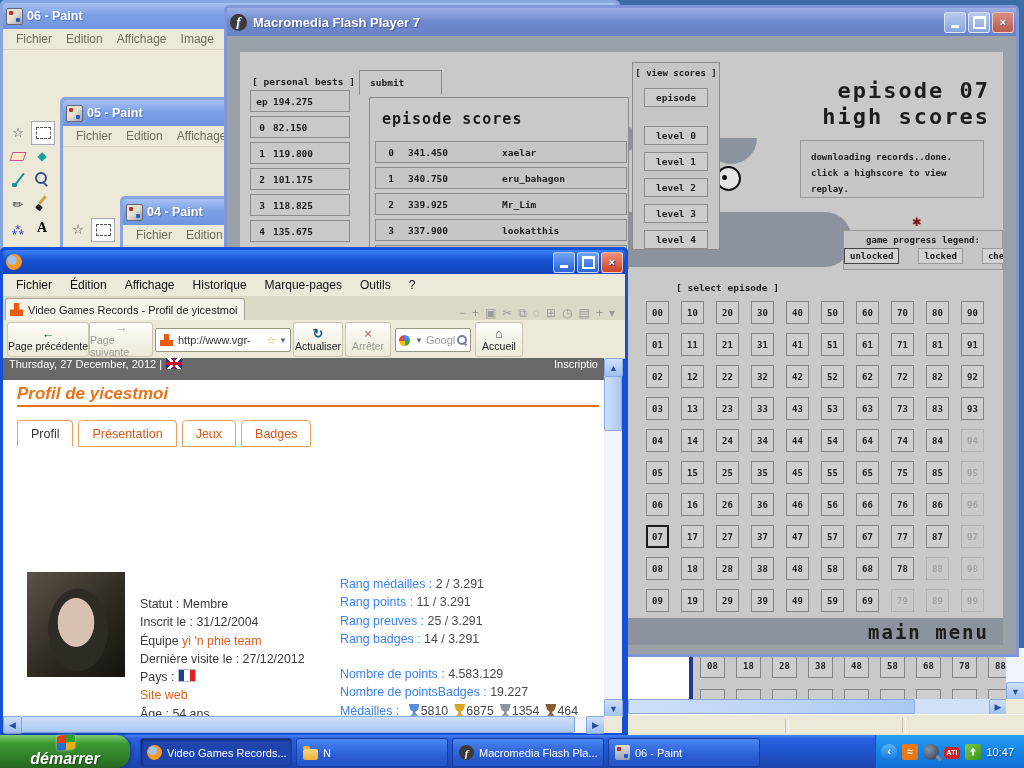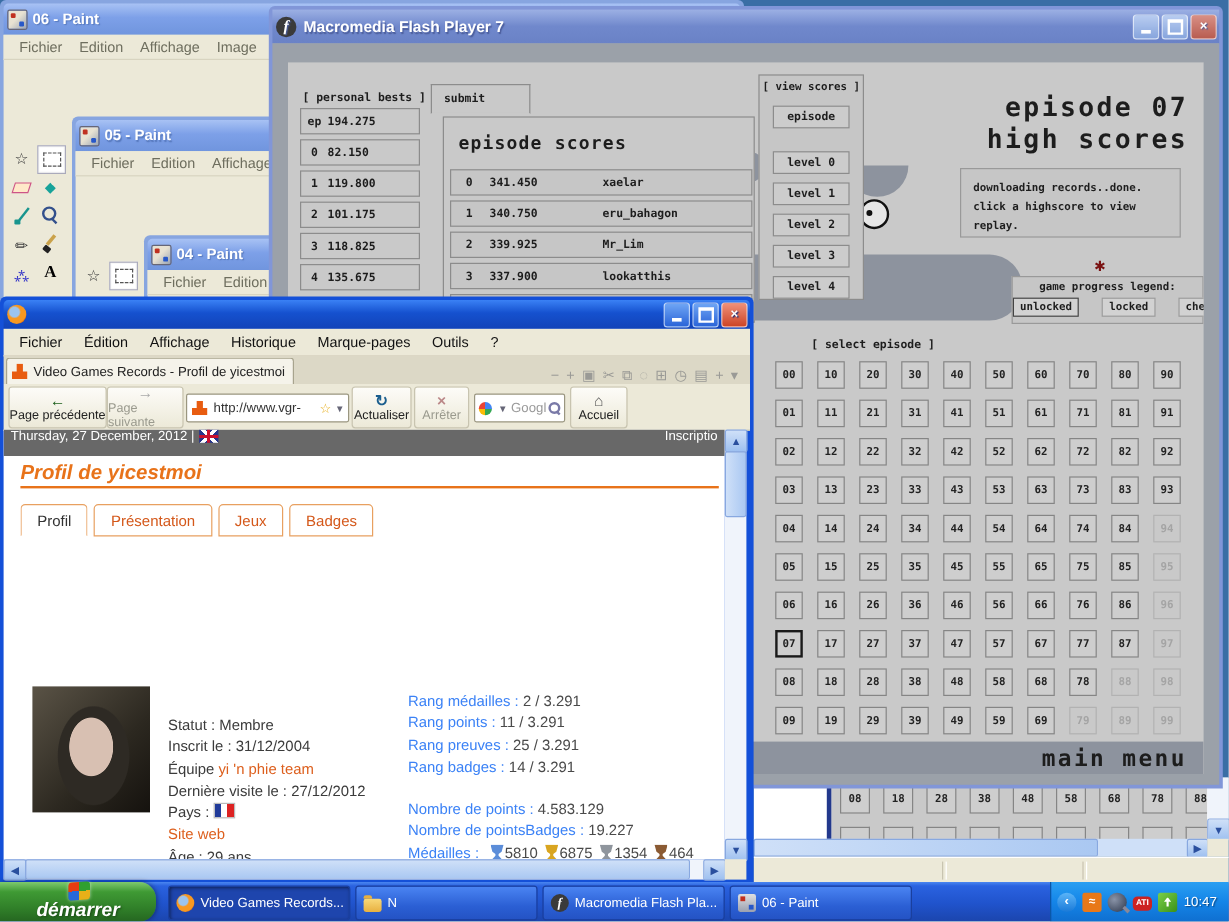--- a/index.html
+++ b/index.html
@@ -667,21 +667,21 @@
           <span class="ptab">Badges</span>
         </div>
       <div class="avatar"></div>
       <div id="profile-left">
           <div class="pline"><span class="lbl">Statut : </span><span class="val">Membre</span></div>
           <div class="pline"><span class="lbl">Inscrit le : </span><span class="val">31/12/2004</span></div>
           <div class="pline"><span class="lbl">Équipe </span><span class="plink">yi 'n phie team</span></div>
           <div class="pline"><span class="lbl">Dernière visite le : </span><span class="val">27/12/2012</span></div>
           <div class="pline"><span class="lbl">Pays : </span><span class="frflag"></span></div>
           <div class="pline"><span class="plink">Site web</span></div>
-          <div class="pline"><span class="lbl">Âge : </span><span class="val">29 ans</span></div>
+          <div class="pline"><span class="lbl">Âge : </span><span class="val">54 ans</span></div>
           <div class="pline"><span class="lbl">Sexe : </span><span class="malesym">♂</span></div>
         </div>
       <div id="profile-right">
           <div class="pline"><span class="lbl">Rang médailles : </span><span class="val">2 / 3.291</span></div>
           <div class="pline"><span class="lbl">Rang points : </span><span class="val">11 / 3.291</span></div>
           <div class="pline"><span class="lbl">Rang preuves : </span><span class="val">25 / 3.291</span></div>
           <div class="pline"><span class="lbl">Rang badges : </span><span class="val">14 / 3.291</span></div>
           <div class="pline spacer"></div>
           <div class="pline"><span class="lbl">Nombre de points : </span><span class="val">4.583.129</span></div>
           <div class="pline"><span class="lbl">Nombre de pointsBadges : </span><span class="val">19.227</span></div>

